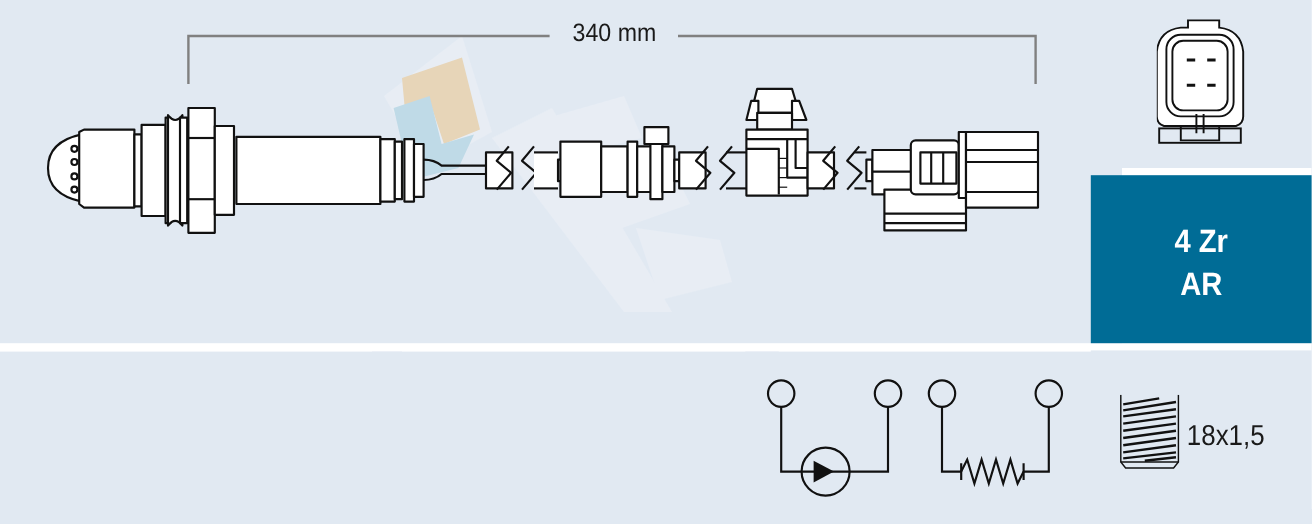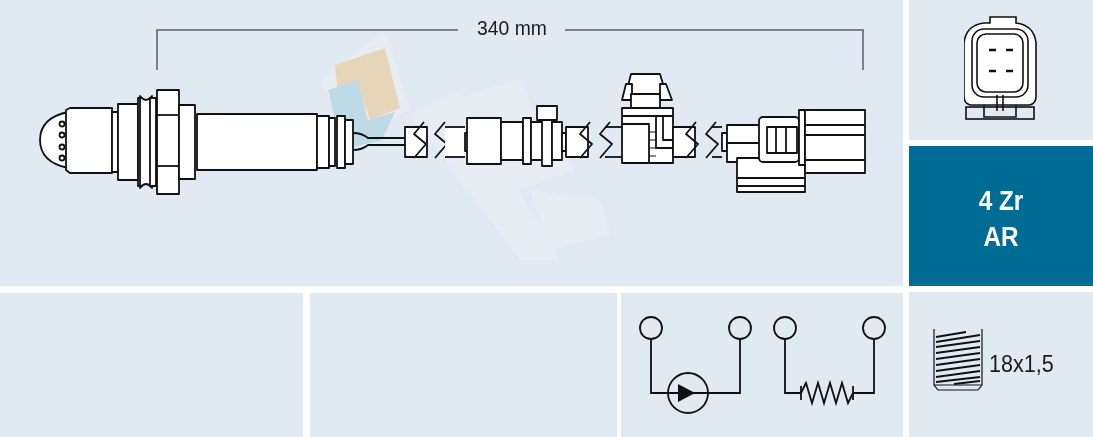--- a/index.html
+++ b/index.html
@@ -1,21 +1,21 @@
 <!DOCTYPE html>
 <html><head>
 <meta charset="utf-8">
 <style>
   html, body { margin:0; padding:0; }
   body {
     width:1093px; height:437px; position:relative; overflow:hidden;
     background:#ffffff;
     font-family:"Liberation Sans", sans-serif;
   }
-  .panel { position:absolute; background:#e1e9f2; }
+  .panel { position:absolute; background:#e1e9f2;padding-left:32px; }
   .panel.accent { background:#006c96; }
   .abs { position:absolute; }
   svg { display:block; }
   .dim-label {
     position:absolute; left:462px; top:16px; width:100px; text-align:center;
     font-size:21px; color:#1a1a1a; background:transparent;
     transform:scaleX(0.92);
   }
   .spec-text {
     position:absolute; left:0; width:184px; text-align:center;

